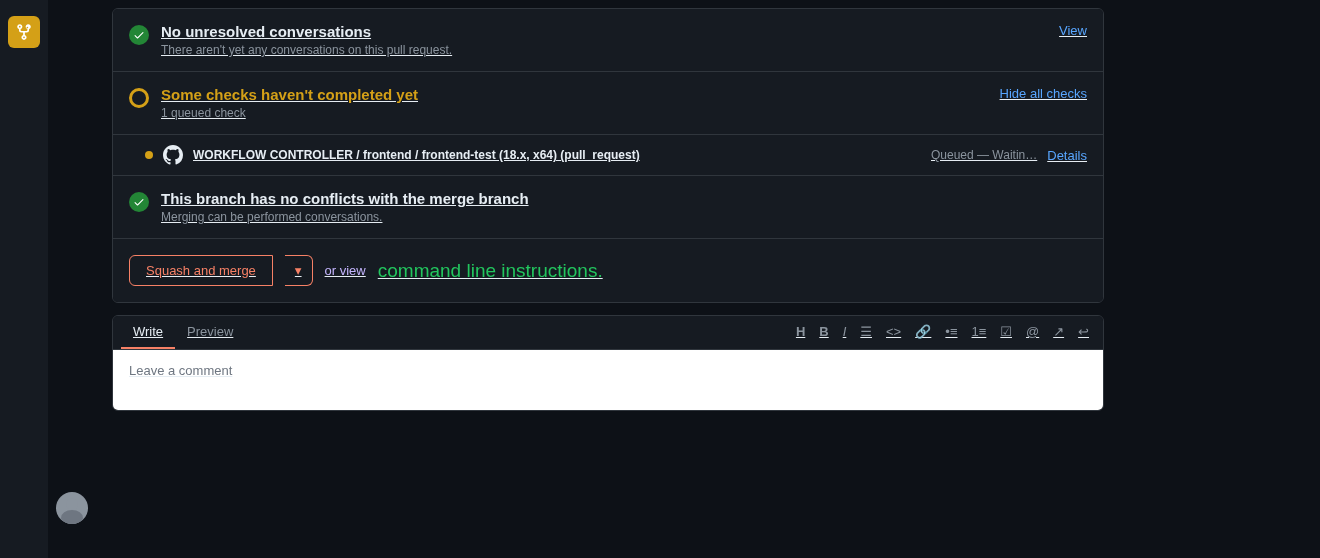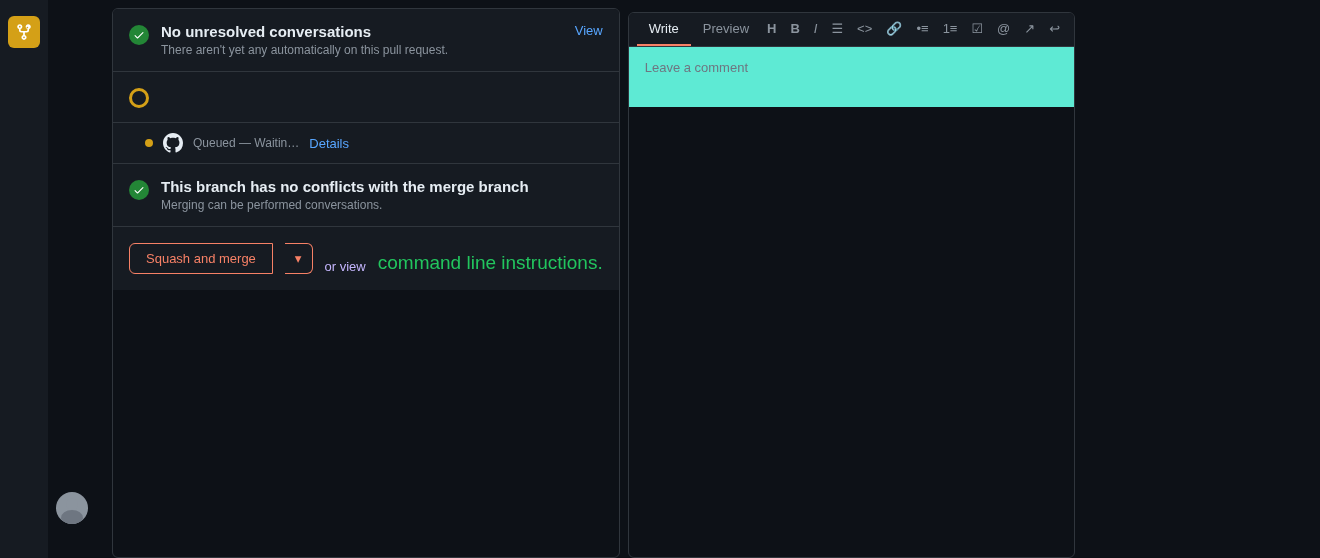--- a/index.html
+++ b/index.html
@@ -31,23 +31,24 @@
       border-radius: 6px;
       display: flex;
       align-items: center;
       justify-content: center;
     }
 
     .main-content {
       flex: 1;
       padding: 0 16px;
       display: flex;
-      flex-direction: row;
-      gap: 8px;
+      flex-direction: column;
+      gap: 0;
       overflow: hidden;
+      text-decoration: underline;
     }
 
     .pr-checks-container {
       border: 1px solid #30363d;
       border-radius: 6px;
       overflow: hidden;
       margin-top: 8px;
     }
 
     
@@ -163,21 +164,21 @@
 
     .workflow-status {
       font-size: 12px;
       color: #8b949e;
     }
 
     
     .merge-section {
       padding: 16px;
       display: flex;
-      align-items: flex-end;
+      align-items: center;
       gap: 12px;
       background: #161b22;
     }
 
     .squash-merge-btn {
       background: transparent;
       border: 1px solid #f78166;
       color: #f78166;
       padding: 7px 16px;
       border-radius: 6px 0 0 6px;
@@ -259,21 +260,21 @@
       cursor: pointer;
       padding: 4px 6px;
       border-radius: 4px;
       font-size: 13px;
       display: flex;
       align-items: center;
       justify-content: center;
     }
 
     .comment-body {
-      background: #5eead4;
+      background: #ffffff;
       padding: 12px 16px;
       min-height: 60px;
     }
 
     .comment-placeholder {
       color: #6e7681;
       font-size: 13px;
     }
 
     .right-spacer {
@@ -328,35 +329,45 @@
 
     <div class="check-section">
       <div class="status-icon-green">
         <svg viewBox="0 0 16 16" fill="white">
           <path d="M13.78 4.22a.75.75 0 0 1 0 1.06l-7.25 7.25a.75.75 0 0 1-1.06 0L2.22 9.28a.75.75 0 0 1 1.06-1.06L6 10.94l6.72-6.72a.75.75 0 0 1 1.06 0z"></path>
         </svg>
       </div>
       <div class="check-section-inner">
         <div class="check-text-group">
           <span class="check-title">No unresolved conversations</span>
-          <span class="check-subtitle">There aren't yet any automatically on this pull request.</span>
+          <span class="check-subtitle">There aren't yet any conversations on this pull request.</span>
         </div>
         <a class="check-link" href="#">View</a>
       </div>
     </div>
 
     <div class="check-section">
       <div class="status-icon-orange"></div>
+      <div class="check-section-inner">
+        <div class="check-text-group">
+          <span class="check-title orange">Some checks haven't completed yet</span>
+          <span class="check-subtitle">1 queued check</span>
+        </div>
+        <a class="check-link" href="#">Hide all checks</a>
+      </div>
     </div>
 
     <div class="workflow-row">
       <div class="workflow-dot"></div>
       <svg class="workflow-github-icon" viewBox="0 0 16 16" fill="#e6edf3">
         <path d="M8 0C3.58 0 0 3.58 0 8c0 3.54 2.29 6.53 5.47 7.59.4.07.55-.17.55-.38 0-.19-.01-.82-.01-1.49-2.01.37-2.53-.49-2.69-.94-.09-.23-.48-.94-.82-1.13-.28-.15-.68-.52-.01-.53.63-.01 1.08.58 1.23.82.72 1.21 1.87.87 2.33.66.07-.52.28-.87.51-1.07-1.78-.2-3.64-.89-3.64-3.95 0-.87.31-1.59.82-2.15-.08-.2-.36-1.02.08-2.12 0 0 .67-.21 2.2.82.64-.18 1.32-.27 2-.27.68 0 1.36.09 2 .27 1.53-1.04 2.2-.82 2.2-.82.44 1.1.16 1.92.08 2.12.51.56.82 1.27.82 2.15 0 3.07-1.87 3.75-3.65 3.95.29.25.54.73.54 1.48 0 1.07-.01 1.93-.01 2.2 0 .21.15.46.55.38A8.013 8.013 0 0 0 16 8c0-4.42-3.58-8-8-8z"></path>
       </svg>
+      <span class="workflow-name">
+        <strong>WORKFLOW CONTROLLER / frontend / frontend-test (18.x, x64) (pull_request)</strong>
+      </span>
       <span class="workflow-status">Queued — Waitin…</span>
       <a class="check-link" href="#">Details</a>
     </div>
 
     <div class="check-section" style="border-bottom:none;">
       <div class="status-icon-green">
         <svg viewBox="0 0 16 16" fill="white">
           <path d="M13.78 4.22a.75.75 0 0 1 0 1.06l-7.25 7.25a.75.75 0 0 1-1.06 0L2.22 9.28a.75.75 0 0 1 1.06-1.06L6 10.94l6.72-6.72a.75.75 0 0 1 1.06 0z"></path>
         </svg>
       </div>

